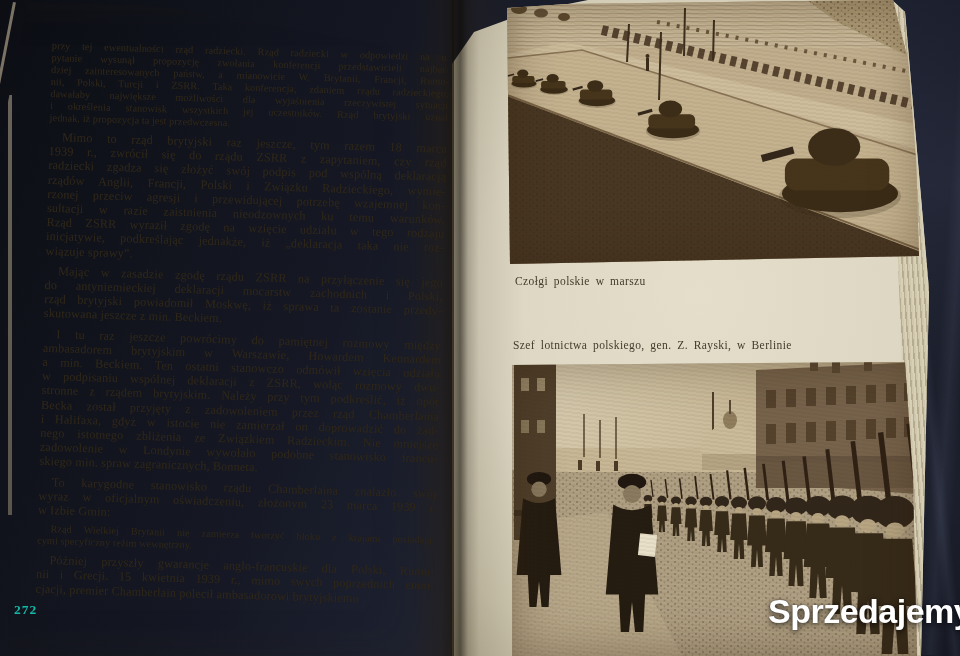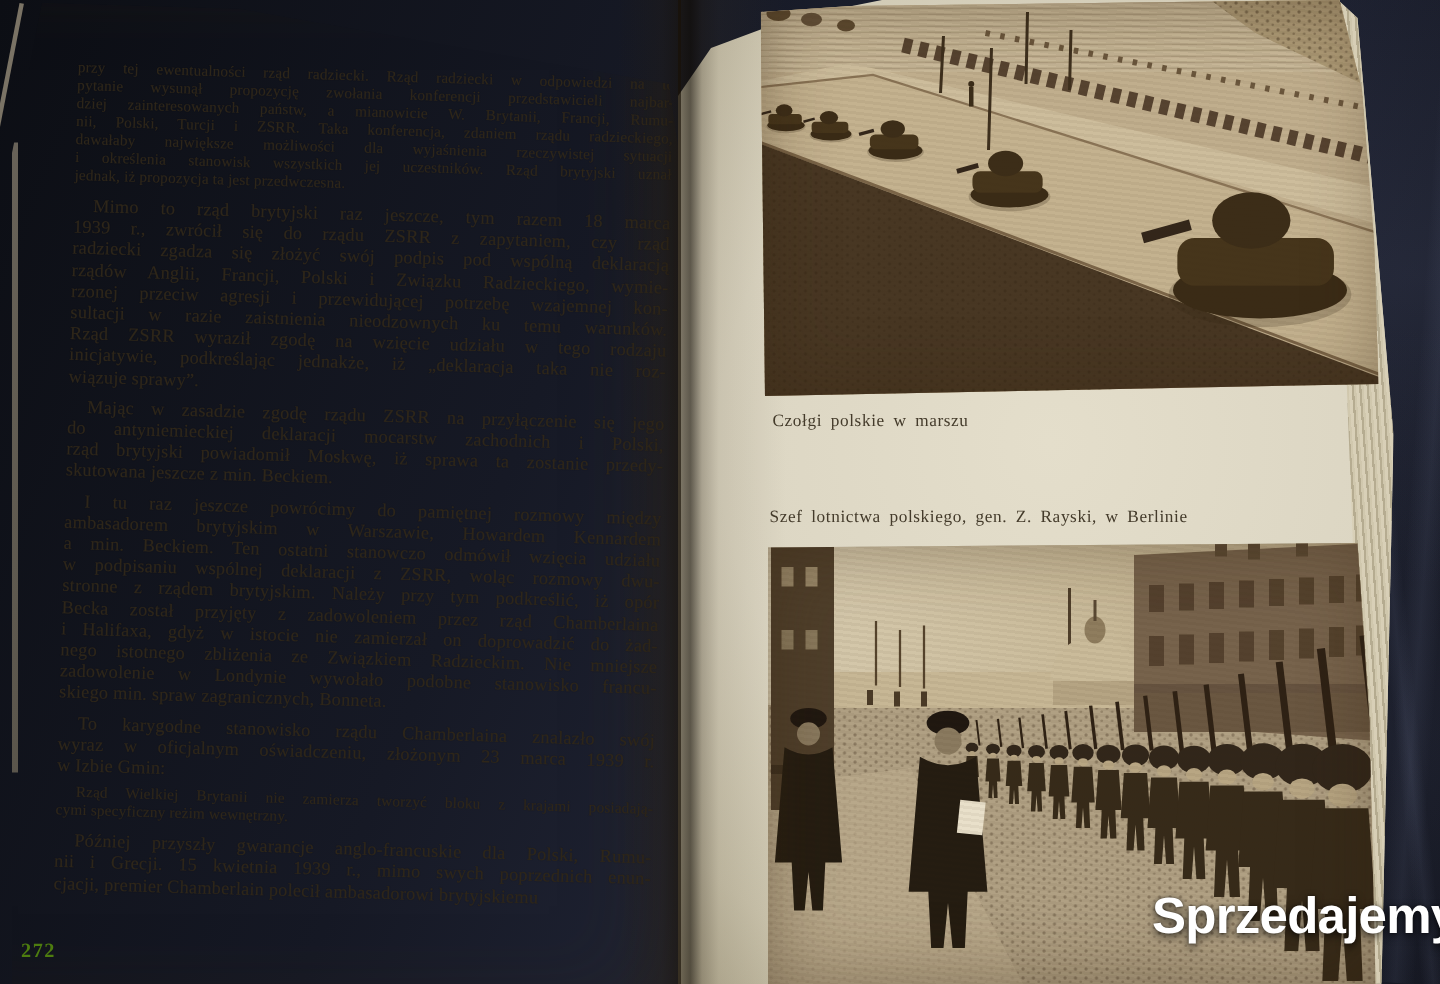--- a/index.html
+++ b/index.html
@@ -29,21 +29,21 @@
 
   .text-block{position:absolute;left:52px;top:40px;width:398px;color:#2e2619;
     transform:rotate(1.7deg);transform-origin:0 0;
     text-shadow:0 0 .6px rgba(46,38,25,.4);}
   .para{margin:0 0 6px 0;}
   .para .line{text-align:justify;text-align-last:justify;}
   .para .line.last{text-align-last:left;}
   .para .line.indent{text-indent:13px;}
   .para.normal{font-size:12.2px;line-height:14.2px;letter-spacing:.15px;}
   .para.small{font-size:10.2px;line-height:12px;letter-spacing:.1px;}
-  .page-num{position:absolute;left:14px;top:626px;font-size:13.5px;font-weight:bold;color:#4d7c0f;letter-spacing:1px;}
+  .page-num{position:absolute;left:14px;top:602px;font-size:13.5px;font-weight:bold;color:#14b8a6;letter-spacing:1px;}
 
   
   .gutter{position:absolute;left:412px;top:0;width:112px;height:656px;pointer-events:none;z-index:6;
     background:linear-gradient(90deg,rgba(40,30,14,0) 0%,rgba(40,30,14,.22) 26%,rgba(26,19,8,.5) 38%,rgba(18,13,5,.62) 43%,rgba(40,30,14,.28) 50%,rgba(70,58,34,.12) 60%,rgba(0,0,0,0) 100%);}
   .crease{position:absolute;left:452px;top:0;width:2px;height:656px;background:rgba(24,17,6,.65);z-index:7;}
 
   
   .page-right{position:absolute;left:440px;top:0;width:500px;height:656px;
     background:radial-gradient(85% 70% at 52% 45%, #e4decb 0%, #dcd6c3 52%, #cbc4ad 82%, #b6ae95 100%);
     clip-path:polygon(12px 64px,34px 32px,88px 12px,148px 0px,452px 0px,465px 12px,489px 290px,481px 656px,12px 656px);}

